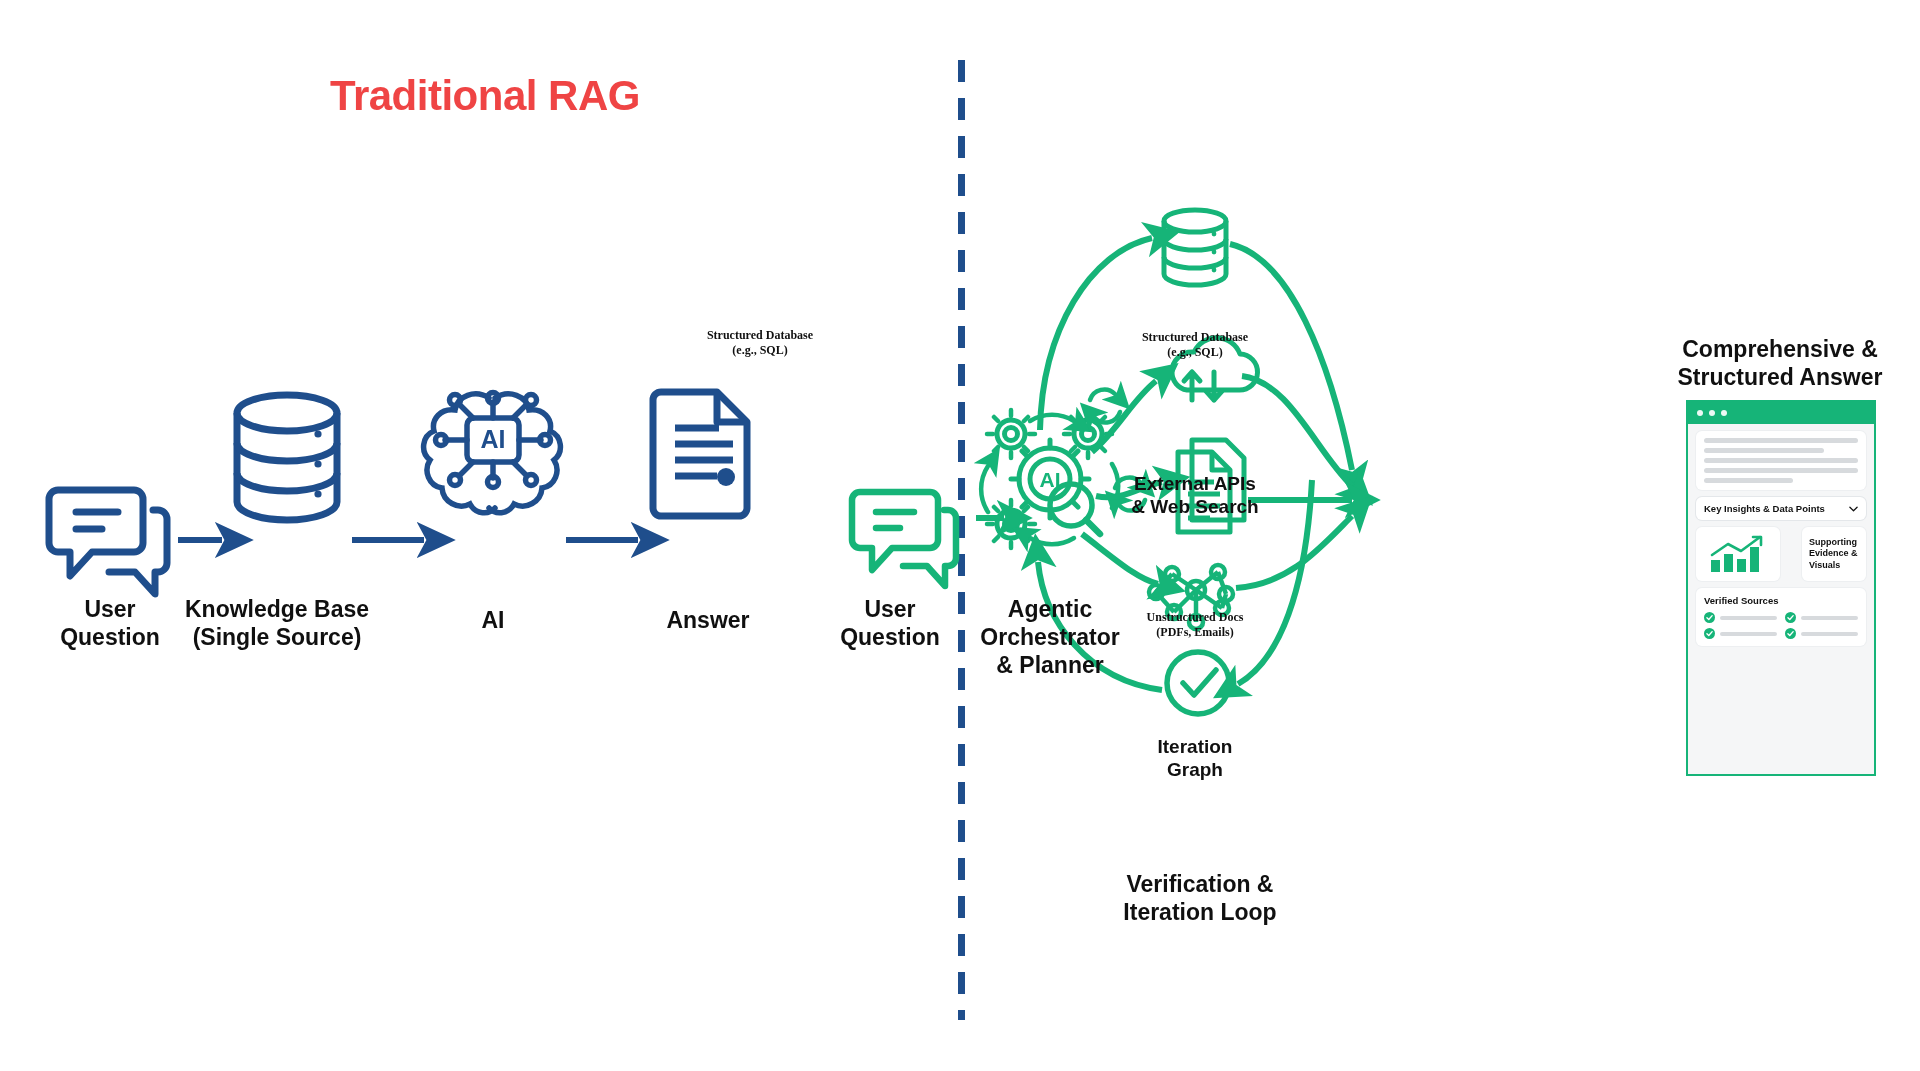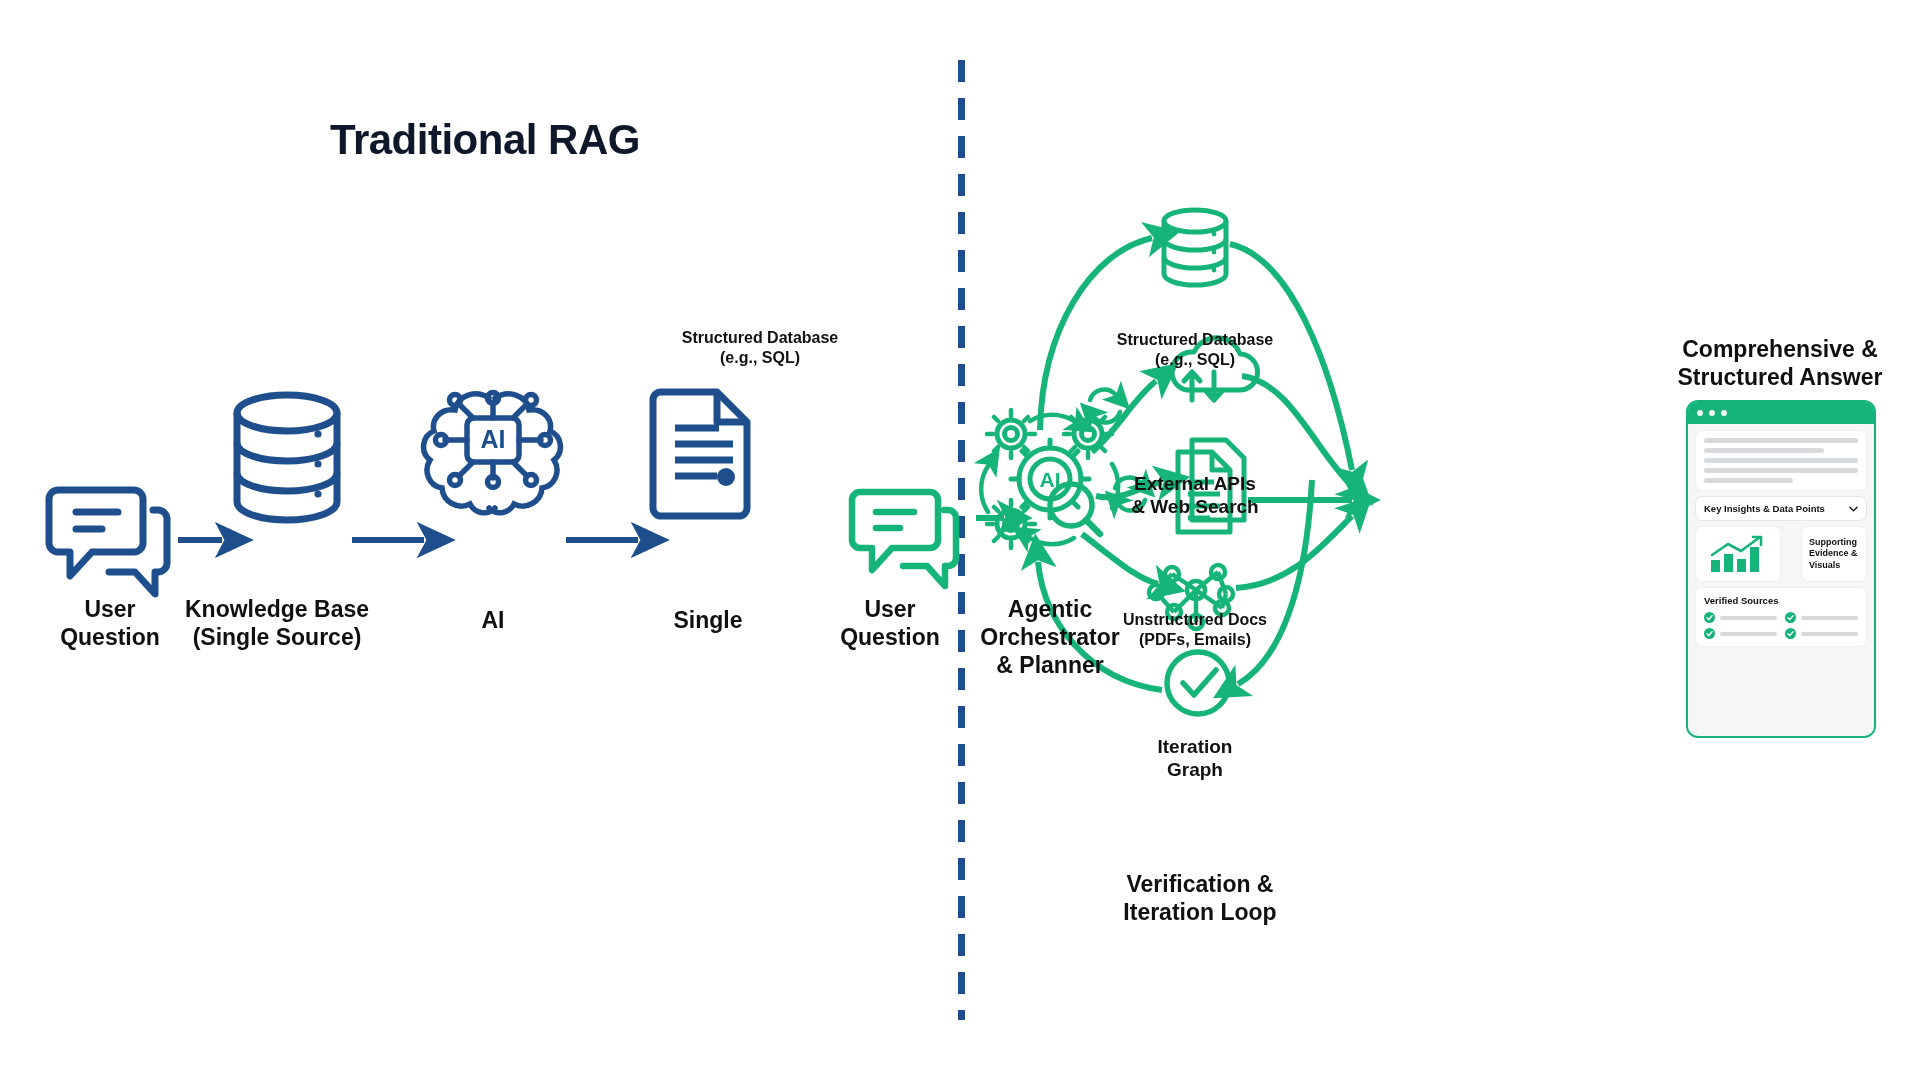--- a/index.html
+++ b/index.html
@@ -9,44 +9,44 @@
     color:#111111;
   }
   .stage{position:absolute;inset:0;}
   .abs{position:absolute;}
 
   
   .title{
     font-size:42px;font-weight:bold;letter-spacing:-0.5px;
     text-align:center;white-space:nowrap;
   }
-  .title-left{color:#0f172a;left:0;top:72px;width:970px;margin-top:44px;}
+  .title-left{color:#ef4444;left:0;top:72px;width:970px;}
   .title-right{color:#16B478;left:950px;top:72px;width:970px;}
 
   
   .divider{
     left:958px;top:60px;width:7px;height:960px;
     background:repeating-linear-gradient(
       to bottom,#1F4E8C 0px,#1F4E8C 22px,
       rgba(255,255,255,0) 22px,rgba(255,255,255,0) 38px);
   }
 
   
   .node-label{
     text-align:center;font-weight:bold;color:#101010;
     line-height:1.22;white-space:pre-line;
   }
   .lbl-lg{font-size:23px;}
   .lbl-md{font-size:19px;}
-  .lbl-sm{font-size:16px;}
+  .lbl-sm{font-size:12px;font-family:Liberation Serif, serif;}
 
   
   .answer-card{
-    left:1686px;top:400px;width:190px;height:338px;
-    border:2.5px solid #16B478;border-radius:12px;
+    left:1686px;top:400px;width:190px;height:376px;
+    border:2.5px solid #16B478;border-radius:0;
     background:#7dd3fc;overflow:hidden;
     box-sizing:border-box;
   }
   .card-topbar{
     height:22px;background:#16B478;display:flex;align-items:center;
     padding-left:9px;gap:6px;
   }
   .dot{width:6px;height:6px;border-radius:50%;background:#ffffff;opacity:.92;}
   .card-body{padding:7px 8px 8px 8px;background:#F5F6F7;height:100%;box-sizing:border-box;}
   .panel{
@@ -144,21 +144,21 @@
       <line x1="352" y1="540" x2="424" y2="540" marker-end="url(#bArrow)"></line>
       <line x1="566" y1="540" x2="638" y2="540" marker-end="url(#bArrow)"></line>
     </g>
   </svg>
 
   <div class="abs node-label lbl-lg" style="left:10px;top:595px;width:200px;">User
 Question</div>
   <div class="abs node-label lbl-lg" style="left:147px;top:595px;width:260px;">Knowledge Base
 (Single Source)</div>
   <div class="abs node-label lbl-lg" style="left:423px;top:606px;width:140px;">AI</div>
-  <div class="abs node-label lbl-lg" style="left:623px;top:606px;width:170px;">Single</div>
+  <div class="abs node-label lbl-lg" style="left:623px;top:606px;width:170px;">Answer</div>
 
   <div class="abs node-label lbl-sm" style="left:625px;top:328px;width:270px;">Structured Database
 (e.g., SQL)</div>
 
   <svg class="abs" style="left:960px;top:0;width:960px;height:1071px;overflow:visible">
     <defs>
       <marker id="gArrow" markerWidth="6.4" markerHeight="6.4" refX="1.2" refY="3" orient="auto" markerUnits="strokeWidth">
         <path d="M0,0 L6,3 L0,6 L1.5,3 Z" fill="#16B478"></path>
       </marker>
     </defs>

